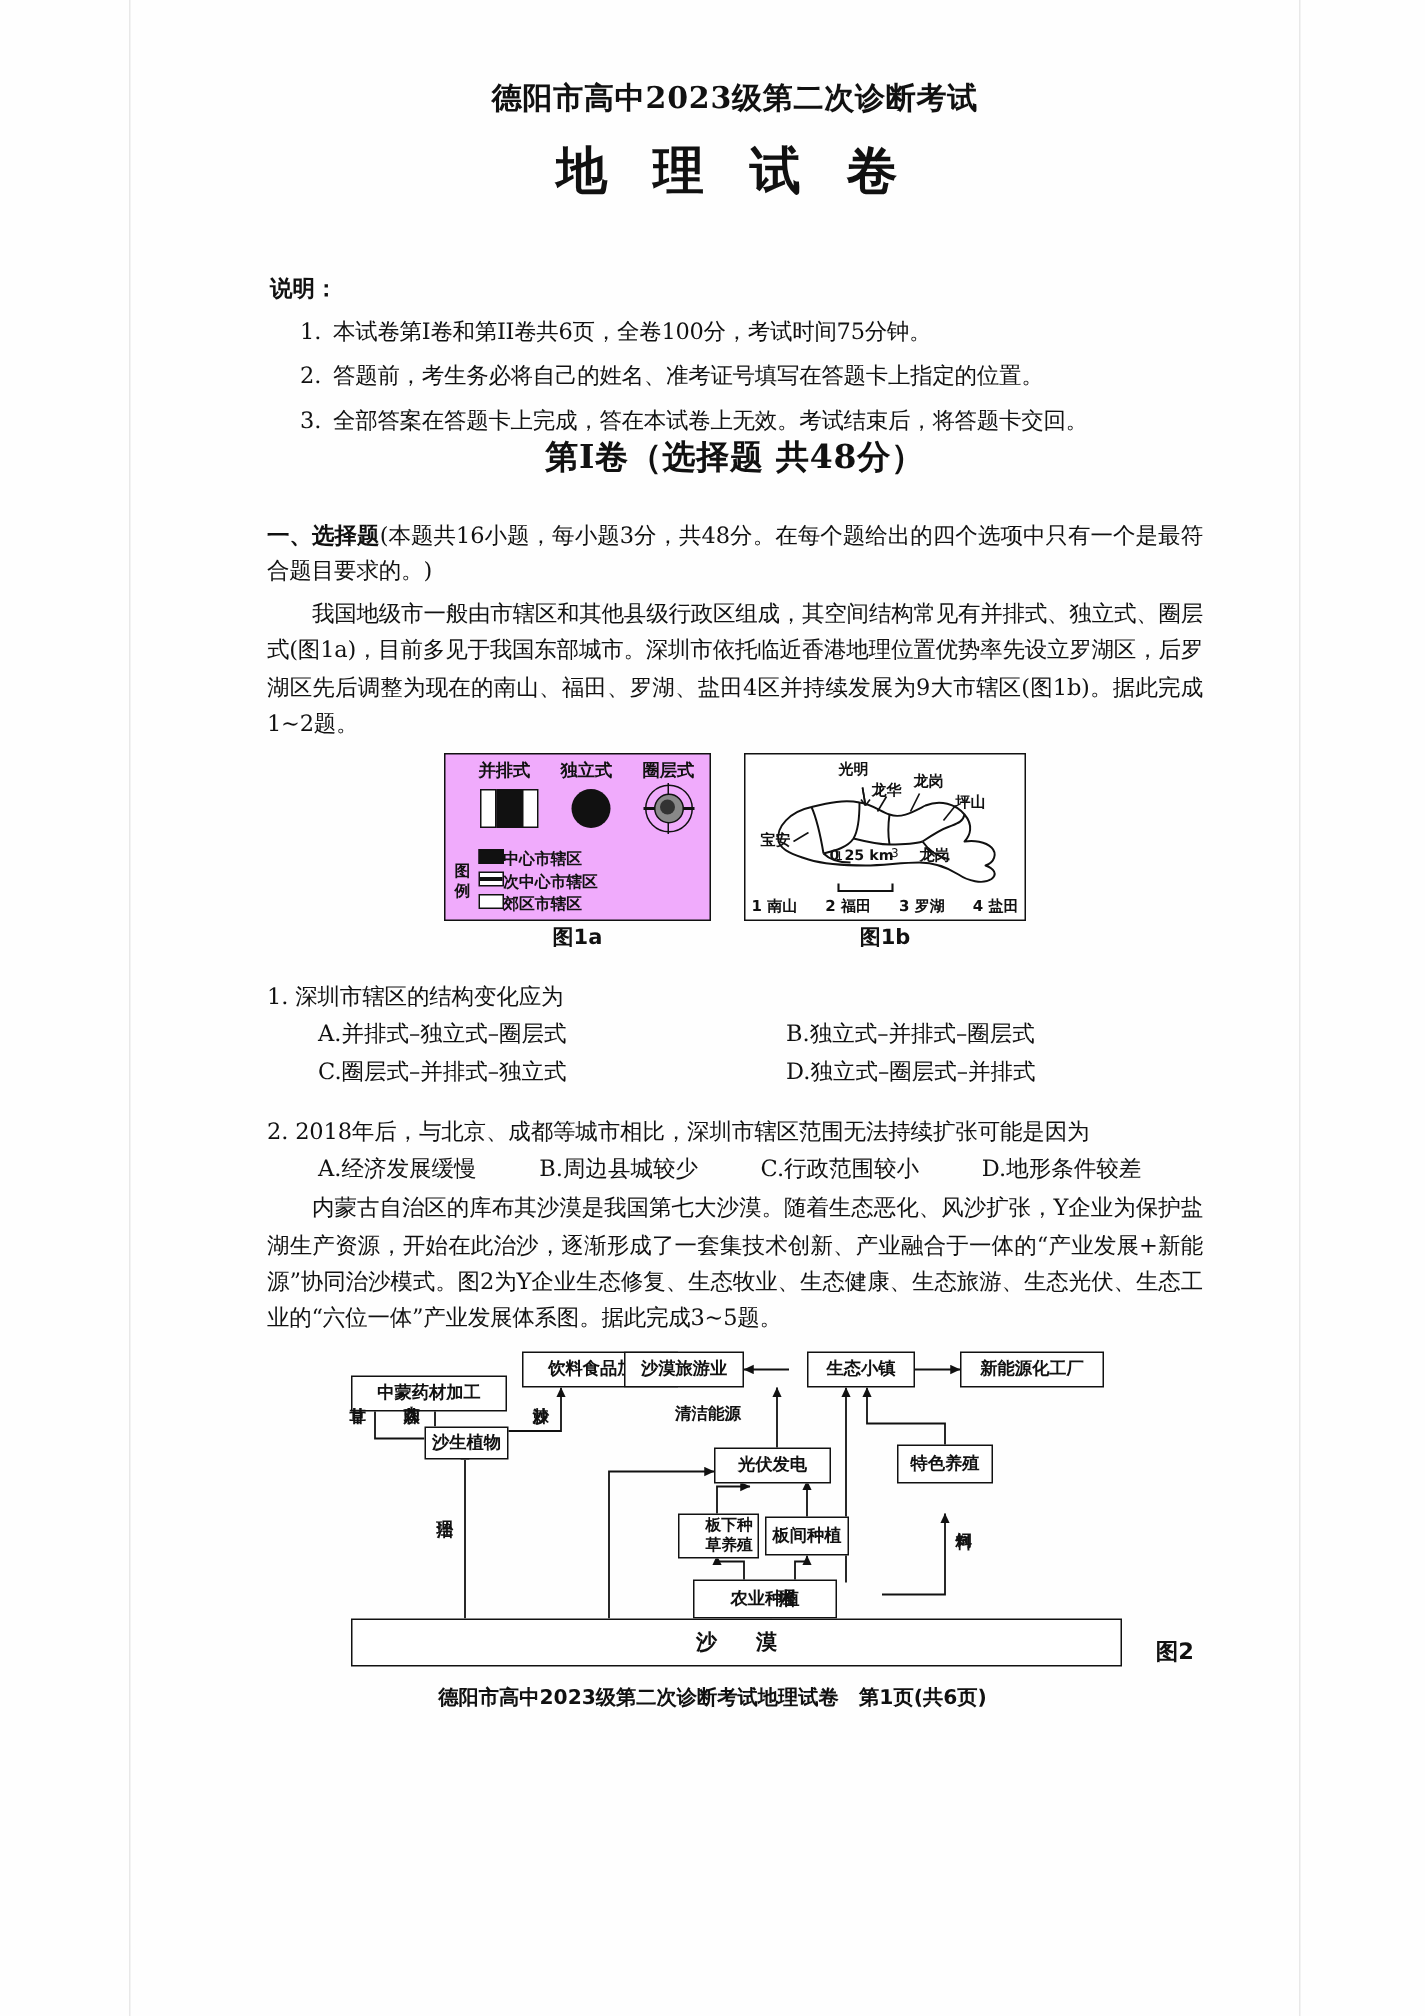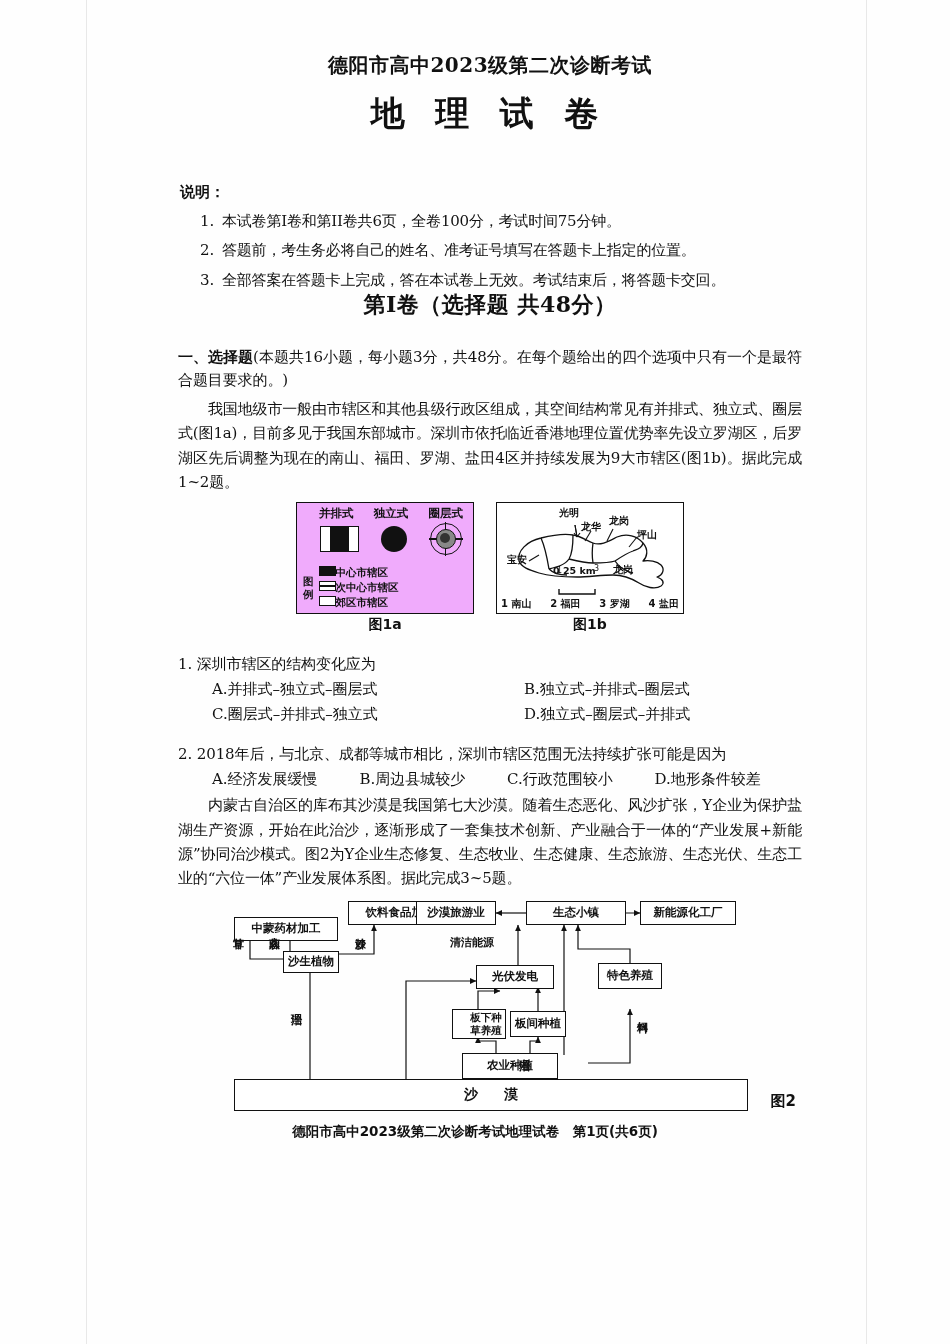--- a/index.html
+++ b/index.html
@@ -389,21 +389,21 @@
 
           <path d="M452,90 L452,52 L400,52 L400,28" marker-end="url(#ah)"></path>
 
           <path d="M386,158 L386,46 L386,28" marker-end="url(#ah)"></path>
         </g>
       </svg>
 
       <div class="f2-box" style="left:56px;  top:20px;  width:104px; height:24px;">中蒙药材加工</div>
       <div class="f2-box" style="left:170px; top:4px;  width:104px; height:24px;">饮料食品加工</div>
       <div class="f2-box" style="left:238px; top:4px;  width:80px;  height:24px;">沙漠旅游业</div>
-      <div class="f2-box" style="left:348px; top:4px;  width:100px;  height:24px;">生态小镇</div>
+      <div class="f2-box" style="left:360px; top:4px;  width:72px;  height:24px;">生态小镇</div>
       <div class="f2-box" style="left:462px; top:4px;  width:96px;  height:24px;">新能源化工厂</div>
       <div class="f2-box" style="left:105px; top:54px; width:56px;  height:22px;">沙生植物</div>
       <div class="f2-box" style="left:298px; top:68px; width:78px;  height:24px;">光伏发电</div>
       <div class="f2-box" style="left:420px; top:66px; width:64px;  height:26px;">特色养殖</div>
       <div class="f2-box" style="left:274px; top:112px;width:54px;  height:30px; font-size:10.5px;padding-left:14px;">板下种草养殖</div>
       <div class="f2-box" style="left:332px; top:114px;width:56px;  height:26px;">板间种植</div>
       <div class="f2-box" style="left:284px; top:156px;width:96px;  height:26px;">农业种植</div>
 
       <span class="f2-lab vert" style="left:54px;  top:32px;">甘草</span>
       <span class="f2-lab vert" style="left:90px;  top:32px;">肉苁蓉</span>

